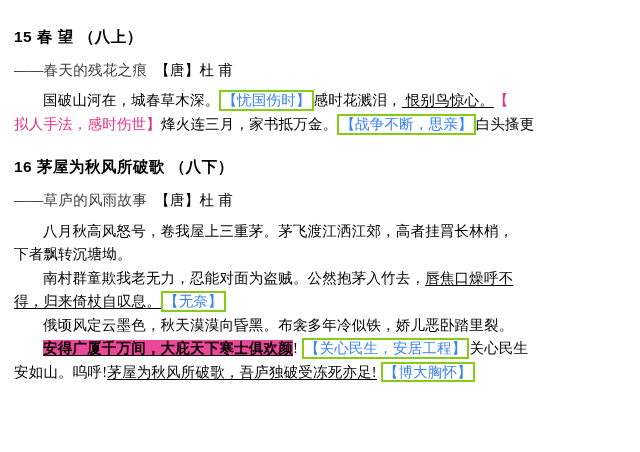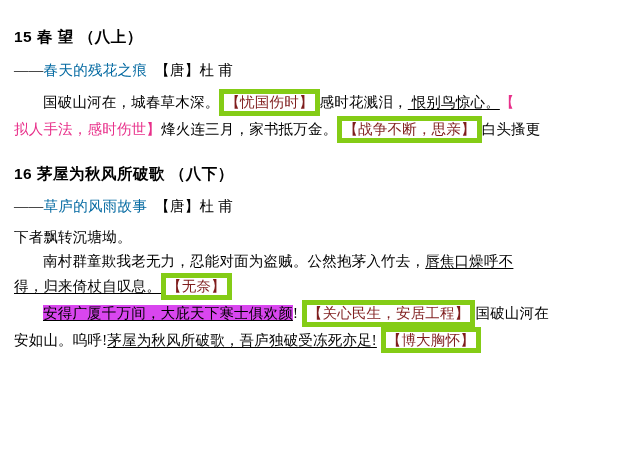--- a/index.html
+++ b/index.html
@@ -35,51 +35,52 @@
   }
   .title-1 { margin-top: 28px; }
   .title-2 { margin-top: 22px; }
   .subtitle {
     font-size: 14.5px;
     margin-top: 14px;
     line-height: 1.3;
     letter-spacing: 0.3px;
   }
   .theme {
-    color: #0369a1;
+    color: #404040;
   }
   .body-text {
     font-size: 14.5px;
     line-height: 1.62;
     margin-top: 10px;
     text-align: justify;
     letter-spacing: 0.2px;
   }
   .indent {
     display: inline-block;
     width: 2em;
   }
   .tag {
     color: #e8308a;
     font-weight: normal;
   }
   .tag-box {
-    color: #7f1d1d;
-    border: 5px solid #84cc16;
+    color: #3b82f6;
+    border: 2px solid #84cc16;
     padding: 0 1px;
     display: inline-block;
     line-height: 1.15;
   }
   .ul-black {
     text-decoration: underline;
     text-underline-offset: 2px;
     font-family: Liberation Serif, serif;
   }
   .hl-pink {
-    background: #d946ef;
+    background: #ec4899;
+    font-weight: bold;
   }
   .ul-both {
     text-decoration: underline;
     text-underline-offset: 2px;
   }
   .nowrap { white-space: nowrap; }
 </style>
 </head>
 <body>
 
@@ -104,30 +105,36 @@
 
   <div class="poem-block">
     <h1 class="poem-title title-2">16 茅屋为秋风所破歌   （八下）</h1>
 
     <div class="subtitle">
       <span>——</span><span class="theme">草庐的风雨故事</span>&nbsp;&nbsp;<span>【唐】杜  甫</span>
     </div>
 
     <div class="body-text">
       <div>
+        <span class="indent"></span><span>八月秋高风怒号，卷我屋上三重茅。茅飞渡江洒江郊，高者挂罥长林梢，</span>
+      </div>
+      <div>
         <span>下者飘转沉塘坳。</span>
       </div>
       <div>
         <span class="indent"></span><span>南村群童欺我老无力，忍能对面为盗贼。公然抱茅入竹去，</span><span class="ul-black">唇焦口燥呼不</span>
       </div>
       <div>
         <span class="ul-black">得，归来倚杖自叹息。</span><span class="tag-box nowrap">【无奈】</span>
       </div>
       <div>
-        <span class="indent"></span><span class="hl-pink ul-both">安得广厦千万间，大庇天下寒士俱欢颜</span><span>!  </span><span class="tag-box nowrap">【关心民生，安居工程】</span><span>国破山河在</span>
+        <span class="indent"></span><span>俄顷风定云墨色，秋天漠漠向昏黑。布衾多年冷似铁，娇儿恶卧踏里裂。</span>
+      </div>
+      <div>
+        <span class="indent"></span><span class="hl-pink ul-both">安得广厦千万间，大庇天下寒士俱欢颜</span><span>!  </span><span class="tag-box nowrap">【关心民生，安居工程】</span><span>关心民生</span>
       </div>
       <div>
         <span>安如山。呜呼!</span><span class="ul-black">茅屋为秋风所破歌，吾庐独破受冻死亦足!</span><span> </span><span class="tag-box nowrap">【博大胸怀】</span>
       </div>
     </div>
   </div>
 
 </div>
 
 </body></html>

